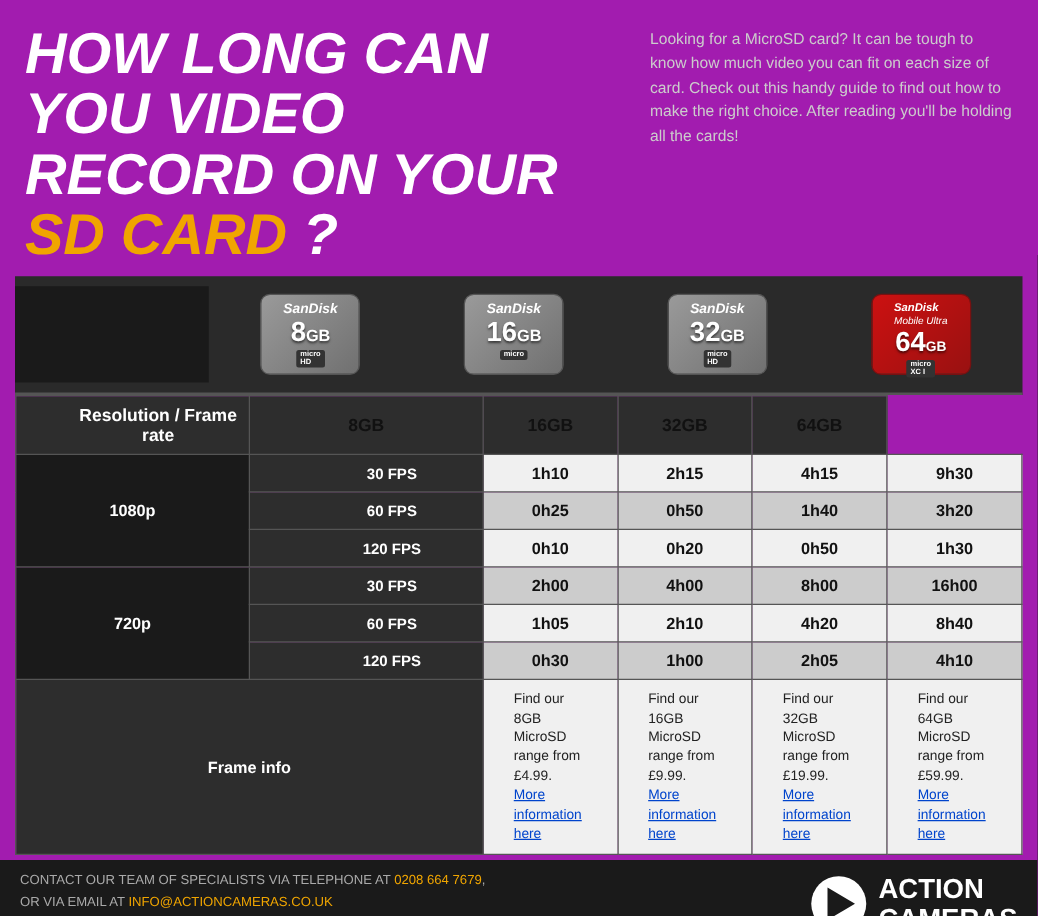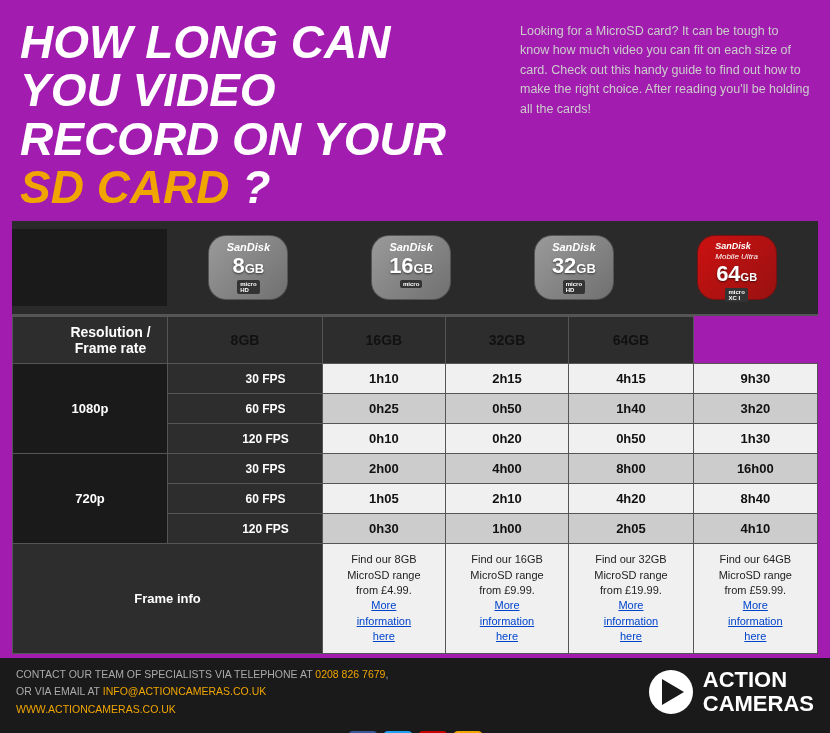--- a/index.html
+++ b/index.html
@@ -70,21 +70,21 @@
       flex-direction: column;
       align-items: center;
       justify-content: center;
       padding: 6px 4px;
     }
 
     
     .sd-card {
       width: 80px;
       height: 65px;
-      border-radius: 18px;
+      border-radius: 8px;
       position: relative;
       display: flex;
       flex-direction: column;
       align-items: center;
       justify-content: flex-start;
       padding: 5px 6px 4px;
       font-family: Arial, sans-serif;
     }
 
     .sd-card.gray-card {
@@ -135,21 +135,21 @@
       color: white;
       padding: 7px 5px;
     }
 
     .data-table .label-cell {
       background: #2d2d2d;
       font-weight: bold;
       font-size: 12px;
       color: white;
       text-align: center;
-      width: 155px;
+      width: 187px;
       padding-left: 46px;
     }
 
     .data-table .header-row td {
       background: #2d2d2d;
       font-weight: bold;
       font-size: 14px;
     }
 
     .data-table .data-white {
@@ -162,21 +162,21 @@
       background: #cccccc;
       color: #111;
       font-weight: bold;
     }
 
     .data-table .info-cell {
       background: #f0f0f0;
       color: #222;
       font-size: 11px;
       line-height: 1.4;
-      text-align: center;
+      text-align: left;
       padding: 8px 24px;
     }
 
     .data-table .info-cell a {
       color: #0044cc;
       text-decoration: underline;
     }
 
     .data-table .more-info-label {
       background: #2d2d2d;
@@ -451,21 +451,21 @@
           <a href="#">More information here</a>
         </td>
       </tr>
     </tbody>
       </table>
   </div>
 
   <div class="footer">
     <div class="footer-contact">
       <div>
-        <span>CONTACT OUR TEAM OF SPECIALISTS VIA TELEPHONE AT </span><span class="phone">0208 826 7679</span>,
+        <span>CONTACT OUR TEAM OF SPECIALISTS VIA TELEPHONE AT </span><span class="phone">0208 664 7679</span>,
       </div>
       <div>
         OR VIA EMAIL AT <span class="email">INFO@ACTIONCAMERAS.CO.UK</span>
       </div>
       <div>
         <span class="website">WWW.ACTIONCAMERAS.CO.UK</span>
       </div>
     </div>
 
     <div class="footer-logo">

